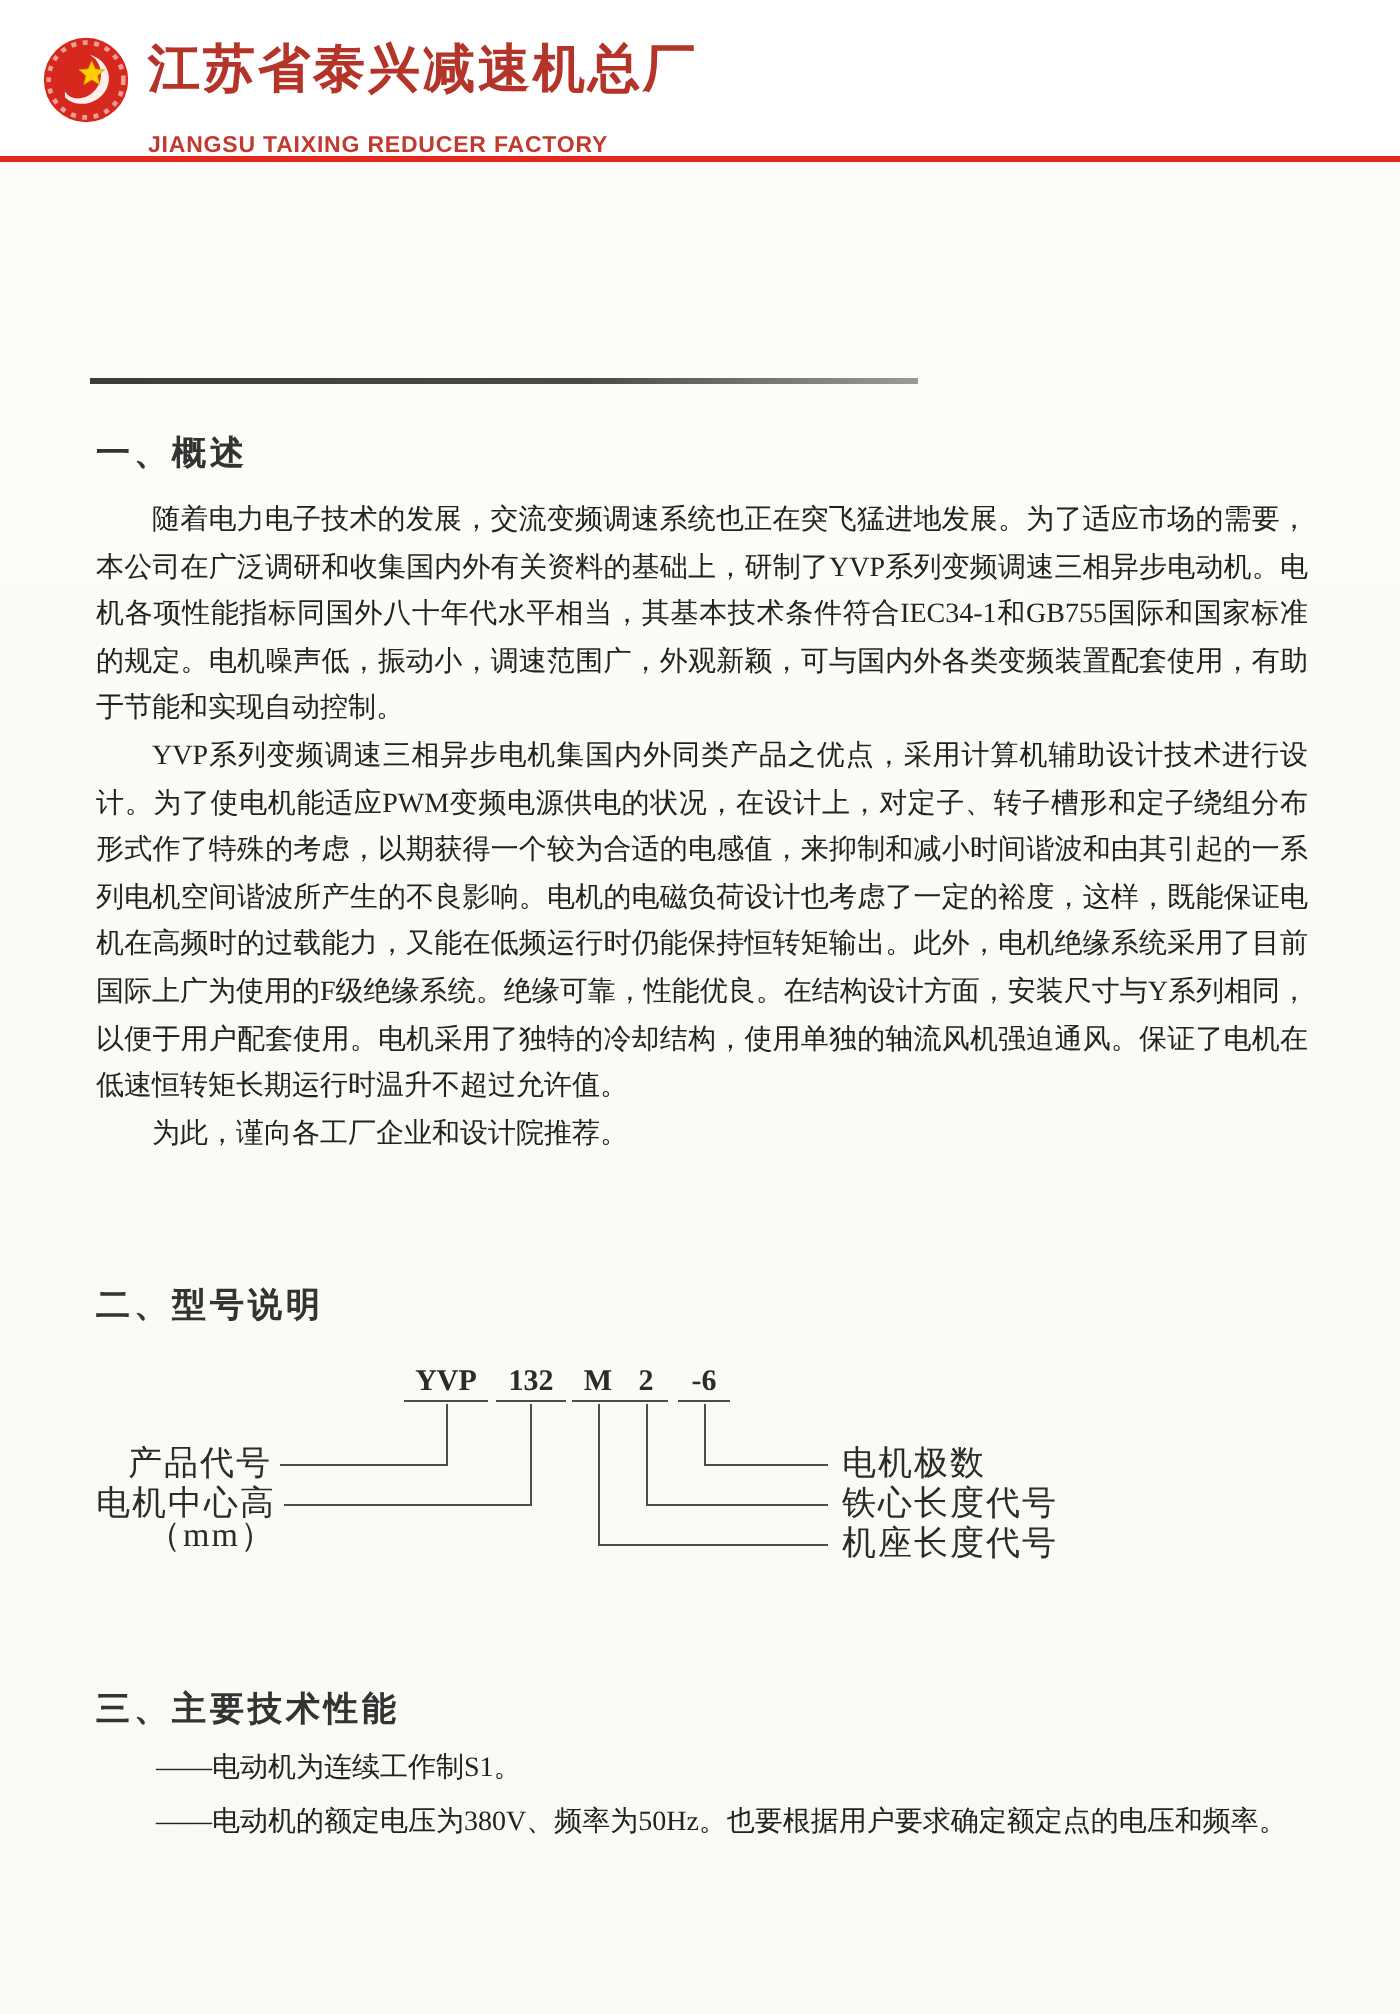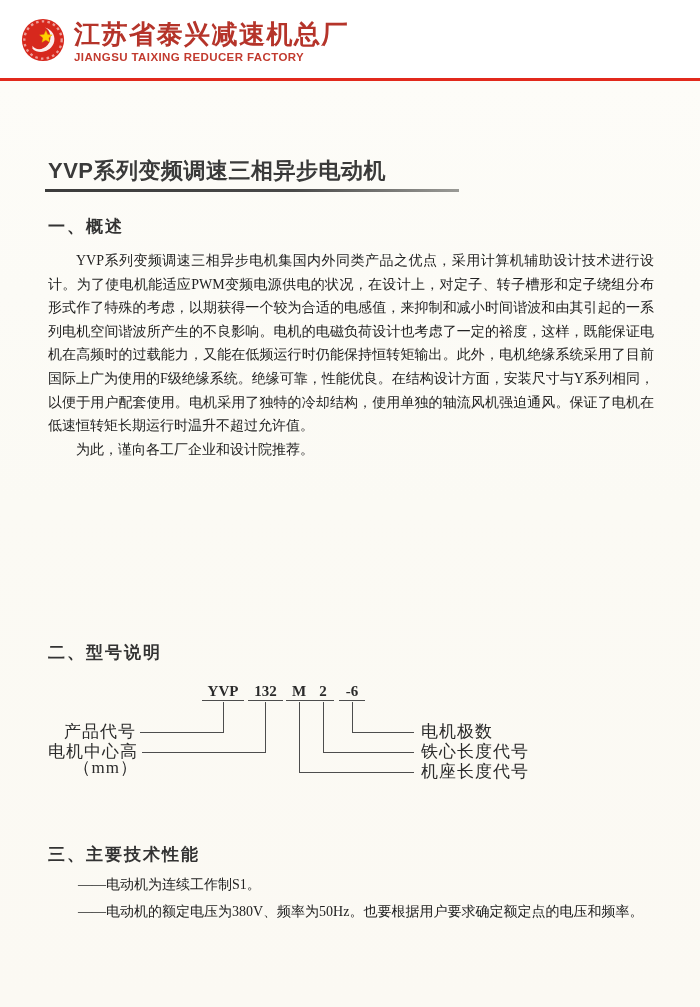--- a/index.html
+++ b/index.html
@@ -8,21 +8,21 @@
     background:linear-gradient(180deg,#ffffff 0%,#fdfcf8 8%,#fbfaf4 50%,#fbf9f3 100%);
     font-family:"Liberation Serif",serif;color:#262626;overflow:hidden;
   }
   
   .header{position:absolute;top:0;left:0;right:0;height:78px;background:#ffffff;}
   .logo{position:absolute;left:20px;top:17px;width:46px;height:46px;}
   .brand{position:absolute;left:74px;top:21px;}
   .brand-cn{font-family:"Liberation Sans",sans-serif;font-weight:bold;font-size:26px;
     letter-spacing:1.5px;color:#b5342a;line-height:26px;}
   .brand-en{font-family:"Liberation Sans",sans-serif;font-weight:bold;font-size:11.5px;
-    letter-spacing:.4px;color:#c23a2e;line-height:15px;margin-top:3px;}
+    letter-spacing:.4px;color:#c23a2e;line-height:15px;margin-top:19px;}
   .red-rule{position:absolute;top:78px;left:0;right:0;height:3px;background:#e2291c;}
   
   .doc-title{position:absolute;left:48px;top:156px;margin:0;
     font-family:"Liberation Sans",sans-serif;font-weight:bold;font-size:22px;
     letter-spacing:.5px;color:#3a3a3a;}
   .title-rule{position:absolute;left:45px;top:189px;width:414px;height:3px;
     background:linear-gradient(90deg,#3c3c3c 0%,#4a4a4a 60%,#9a9a96 100%);}
   
   .sec{position:absolute;left:48px;margin:0;font-family:"Liberation Sans",sans-serif;
     font-weight:bold;font-size:17px;letter-spacing:2px;color:#333;}
@@ -70,25 +70,25 @@
         <path d="M27 14 l1.9 4.3 4.7 .4 -3.6 3.1 1.1 4.6 -4.1-2.5 -4.1 2.5 1.1-4.6 -3.6-3.1 4.7-.4 Z" fill="#ffcf00" stroke="#e0a000" stroke-width="0.4"></path>
       </svg>
     </span>
     <div class="brand">
       <div class="brand-cn">江苏省泰兴减速机总厂</div>
       <div class="brand-en">JIANGSU TAIXING REDUCER FACTORY</div>
     </div>
   </div>
   <div class="red-rule"></div>
 
-  <h1 class="doc-title">YVP系列变频调速三相异步电动机</h1>
   <div class="title-rule"></div>
 
   <h2 class="sec sec1">一、概述</h2>
   <div class="body1">
+    <p>随着电力电子技术的发展，交流变频调速系统也正在突飞猛进地发展。为了适应市场的需要，本公司在广泛调研和收集国内外有关资料的基础上，研制了YVP系列变频调速三相异步电动机。电机各项性能指标同国外八十年代水平相当，其基本技术条件符合IEC34-1和GB755国际和国家标准的规定。电机噪声低，振动小，调速范围广，外观新颖，可与国内外各类变频装置配套使用，有助于节能和实现自动控制。</p>
     <p>YVP系列变频调速三相异步电机集国内外同类产品之优点，采用计算机辅助设计技术进行设计。为了使电机能适应PWM变频电源供电的状况，在设计上，对定子、转子槽形和定子绕组分布形式作了特殊的考虑，以期获得一个较为合适的电感值，来抑制和减小时间谐波和由其引起的一系列电机空间谐波所产生的不良影响。电机的电磁负荷设计也考虑了一定的裕度，这样，既能保证电机在高频时的过载能力，又能在低频运行时仍能保持恒转矩输出。此外，电机绝缘系统采用了目前国际上广为使用的F级绝缘系统。绝缘可靠，性能优良。在结构设计方面，安装尺寸与Y系列相同，以便于用户配套使用。电机采用了独特的冷却结构，使用单独的轴流风机强迫通风。保证了电机在低速恒转矩长期运行时温升不超过允许值。</p>
     <p>为此，谨向各工厂企业和设计院推荐。</p>
   </div>
 
   <h2 class="sec sec2">二、型号说明</h2>
 
   <div class="diagram">
     <span class="tok t0">YVP</span>
     <span class="tok t1">132</span>
     <span class="tok t2">M</span>

